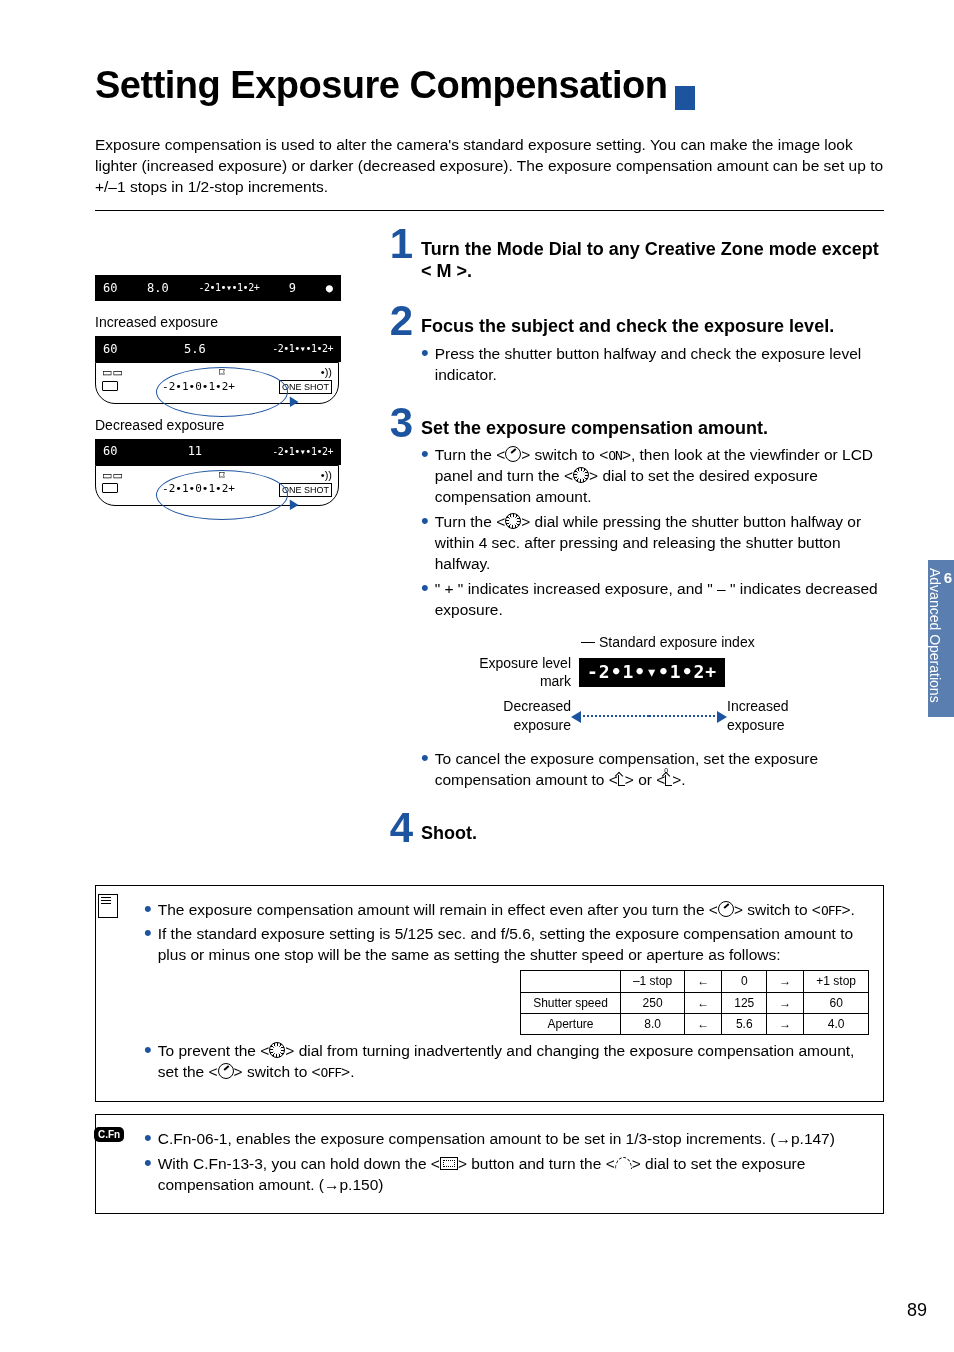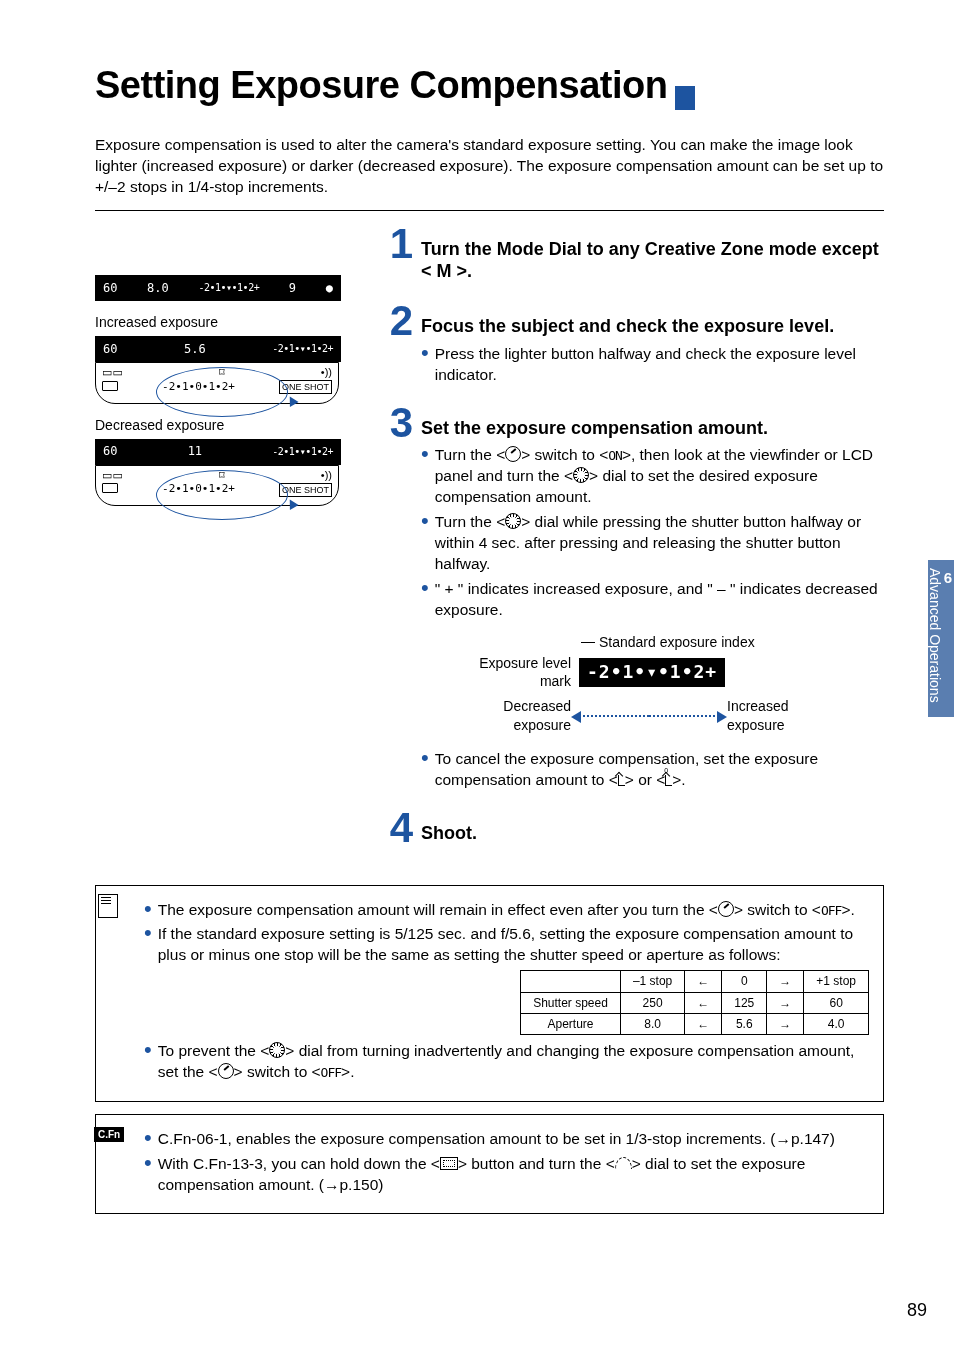--- a/index.html
+++ b/index.html
@@ -96,21 +96,21 @@
   .notes, .cfn-box {
     border: 1px solid #000; padding: 14px 14px 14px 14px;
     margin-top: 20px; position: relative;
   }
   .notes .icon, .cfn-box .icon {
     position: absolute; left: -2px; top: 8px; width: 28px;
   }
   .noteicon { border:1px solid #000; width:18px; height:22px; margin-left:4px; position:relative;}
   .noteicon::after{ content:""; position:absolute; top:2px; left:2px; width:10px; border-top:1px solid #000; box-shadow: 0 3px 0 #000, 0 6px 0 #000;}
   .notes-body { margin-left: 34px; }
-  .cfn-label { background:#000; color:#fff; font-size:10px; font-weight:bold; padding:1px 4px; border-radius:0; display:inline-block;}
+  .cfn-label { background:#000; color:#fff; font-size:10px; font-weight:bold; padding:1px 4px; border-radius:5px; display:inline-block;}
   .cfn-icon-wrap { width:28px; margin-left:0px;}
 
   table.ev { border-collapse: collapse; font-size: 12px; margin: 4px 0 6px auto; }
   table.ev td, table.ev th { border:1px solid #000; padding: 2px 12px; text-align:center; font-weight:normal;}
   table.ev th {  }
 
   
   .side-tab {
     position: absolute; right: 0; top: 560px;
     background: #5a7eb0; color: #fff;
@@ -153,21 +153,21 @@
 </head>
 <body>
 
 <div class="page">
 
   <div class="title-row">
     <h1>Setting Exposure Compensation</h1>
     <span class="title-bar"></span>
   </div>
 
-  <p class="intro">Exposure compensation is used to alter the camera's standard exposure setting. You can make the image look lighter (increased exposure) or darker (decreased exposure). The exposure compensation amount can be set up to +/–2 stops in 1/4-stop increments.</p>
+  <p class="intro">Exposure compensation is used to alter the camera's standard exposure setting. You can make the image look lighter (increased exposure) or darker (decreased exposure). The exposure compensation amount can be set up to +/–1 stops in 1/2-stop increments.</p>
   <hr class="hr-split">
 
   <div class="steps">
 
     <div class="leftcol">
       <div class="vf-strip">
         <span class="seg">60</span>
         <span class="seg">8.0</span>
         <span class="scale">-2•1•▾•1•2+</span>
         <span class="seg">9</span>
@@ -227,21 +227,21 @@
           <div class="stephead">Turn the Mode Dial to any Creative Zone mode except &lt; M &gt;.</div>
         </div>
       </div>
 
       <div class="step">
         <div class="num">2</div>
         <div class="stepbody">
           <div class="stephead">Focus the subject and check the exposure level.</div>
           <div class="bullet">
               <span class="dot">•</span>
-            <span class="txt">Press the lighter button halfway and check the exposure level indicator.</span>
+            <span class="txt">Press the shutter button halfway and check the exposure level indicator.</span>
           </div>
         </div>
       </div>
 
       <div class="step">
         <div class="num">3</div>
         <div class="stepbody">
           <div class="stephead">Set the exposure compensation amount.</div>
 
           <div class="bullet">

